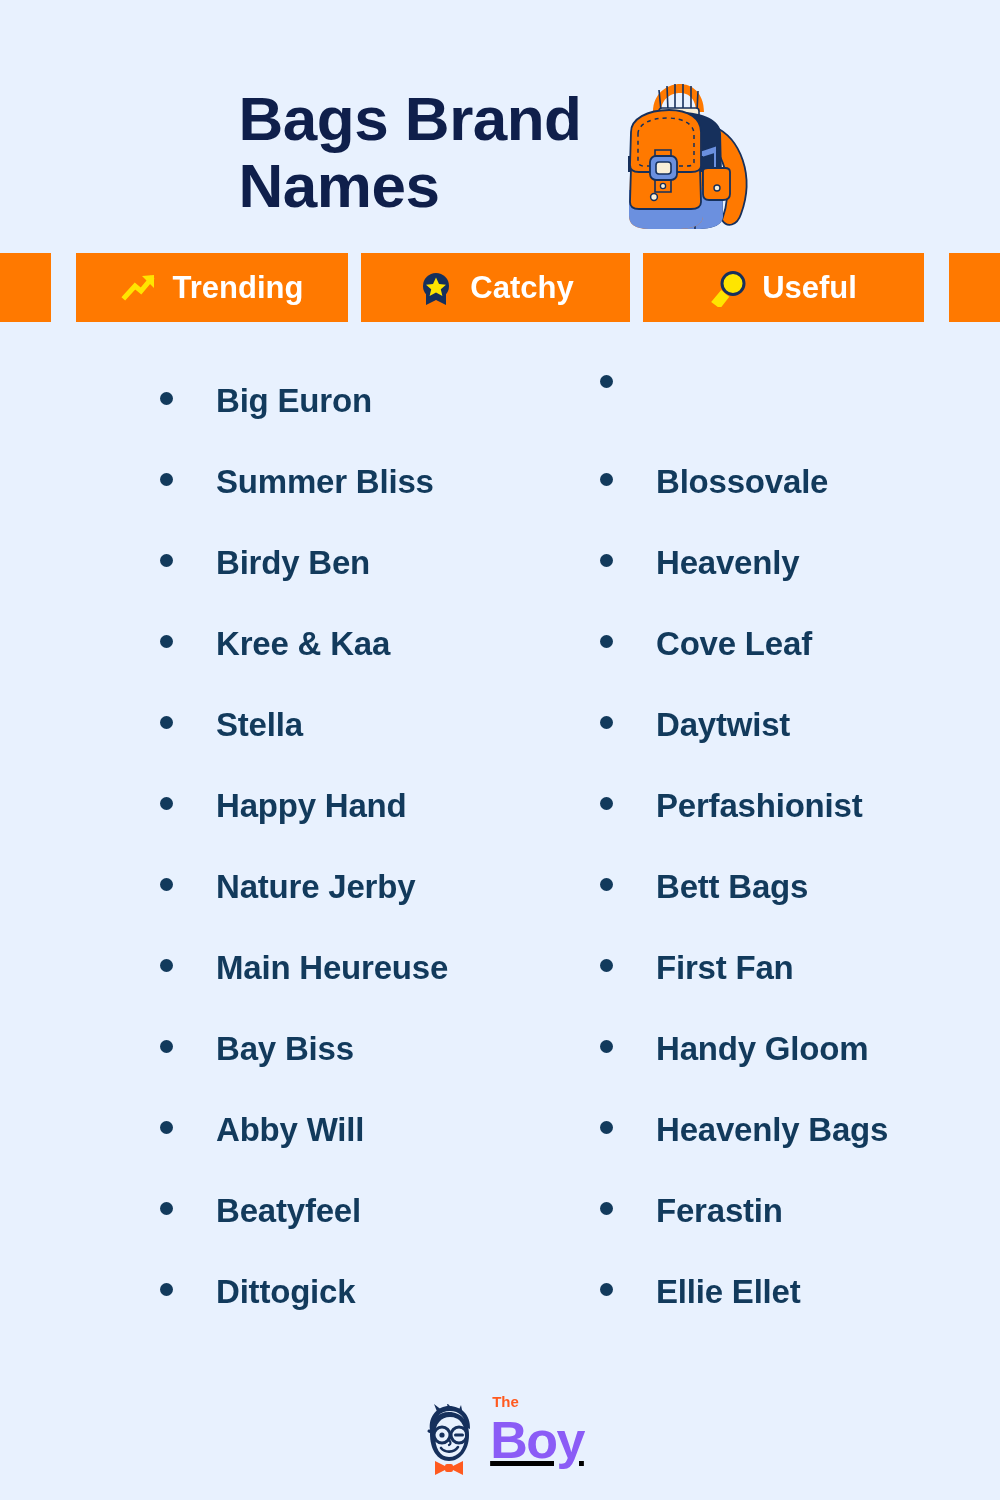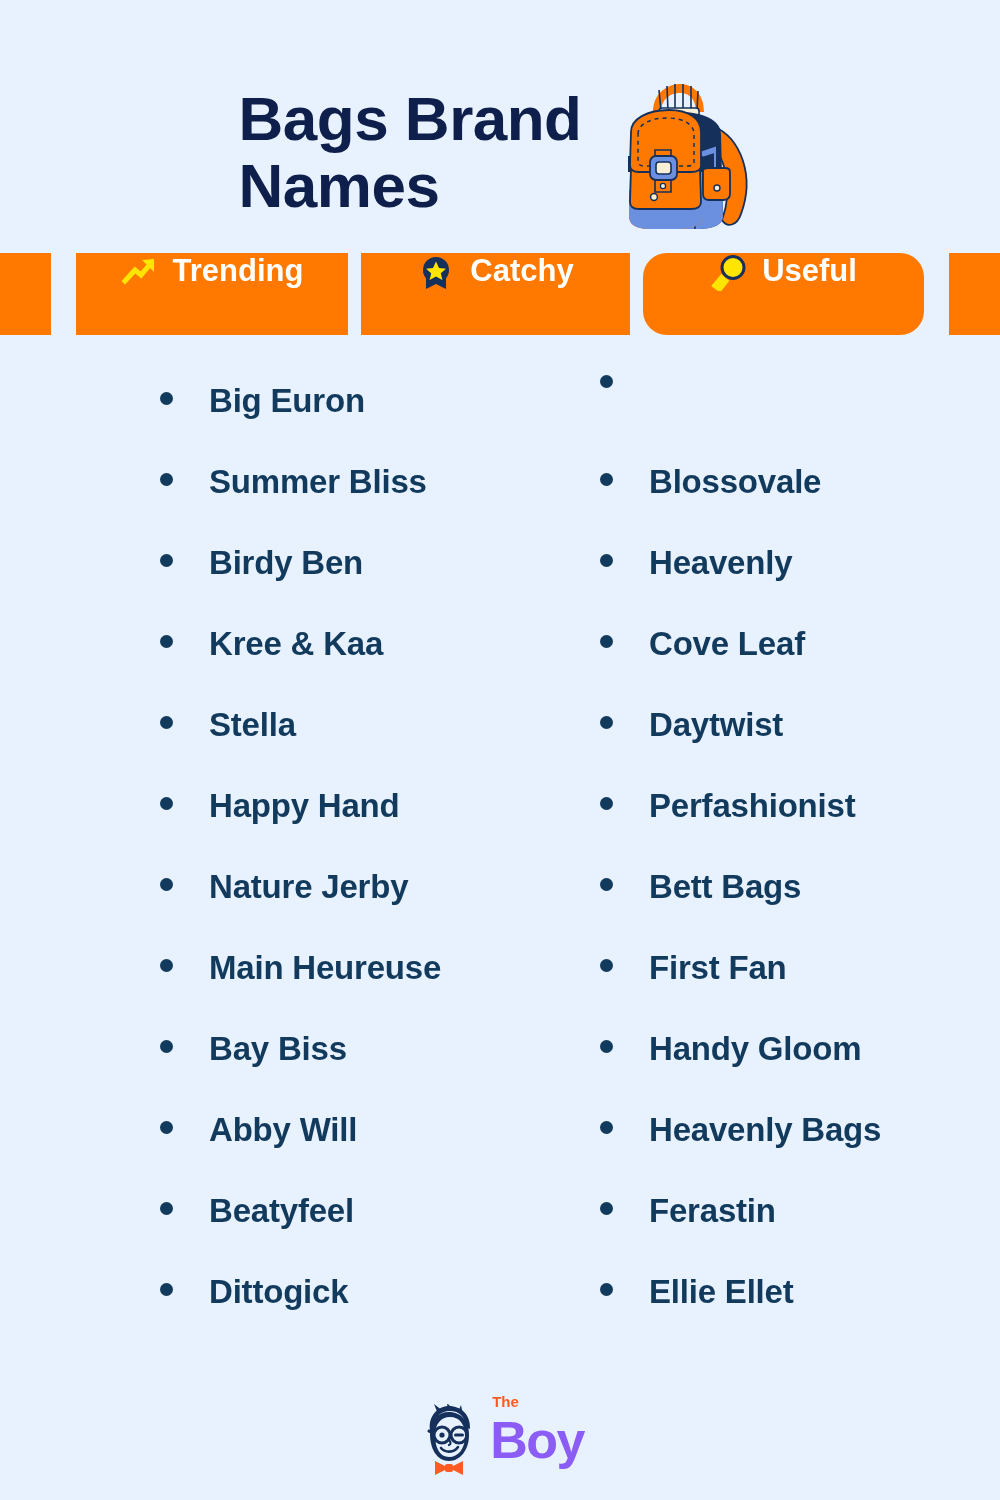--- a/index.html
+++ b/index.html
@@ -51,31 +51,31 @@
   .badge-bar {
     position: absolute;
     top: 253px;
     left: 0;
     width: 1000px;
     height: 65px;
   }
   .badge {
     position: absolute;
     top: 0;
-    height: 82px;
+    height: 69px;
     background: #ff7900;
     display: flex;
-    align-items: flex-start;
+    align-items: center;
     justify-content: center;
     gap: 14px;
   }
   .badge-edge-left  { left: 0px;   width: 51px; }
   .badge-1          { left: 76px;  width: 272px; }
   .badge-2          { left: 361px; width: 269px; gap: 15px; }
-  .badge-3          { left: 643px; width: 281px; border-radius: 24px; }
+  .badge-3          { left: 643px; width: 281px; }
   .badge-edge-right { left: 949px; width: 51px; }
   .badge-label {
     font-size: 31px;
     font-weight: 700;
     color: #ffffff;
     letter-spacing: 0px;
     white-space: nowrap;
   }
   .badge-icon {
     width: 38px;
@@ -100,21 +100,21 @@
     flex: 1;
     display: flex;
     flex-direction: column;
   }
   .col-left  { padding-left: 160px; }
   .col-right { padding-left: 40px; }
   .name-item {
     display: flex;
     align-items: baseline;
     height: 81px;
-    gap: 9px;
+    gap: 16px;
   }
   .bullet {
     width: 13px;
     height: 13px;
     border-radius: 50%;
     background: #123a5c;
     flex: none;
     margin-right: 27px;
     position: relative;
     top: -7px;
@@ -146,20 +146,21 @@
   .logo-mark { width: 66px; height: 72px; flex: none; display: block; }
   .logo-mark svg { display: block; }
   .logo-word {
     position: relative;
     font-size: 52px;
     font-weight: 700;
     letter-spacing: -1.5px;
     line-height: 1;
     display: flex;
     align-items: flex-start;
+    text-decoration: underline;
   }
   .logo-the {
     position: absolute;
     top: -20px;
     left: 2px;
     font-size: 15px;
     font-weight: 700;
     color: #ff5a1f;
     letter-spacing: 0;
   }

